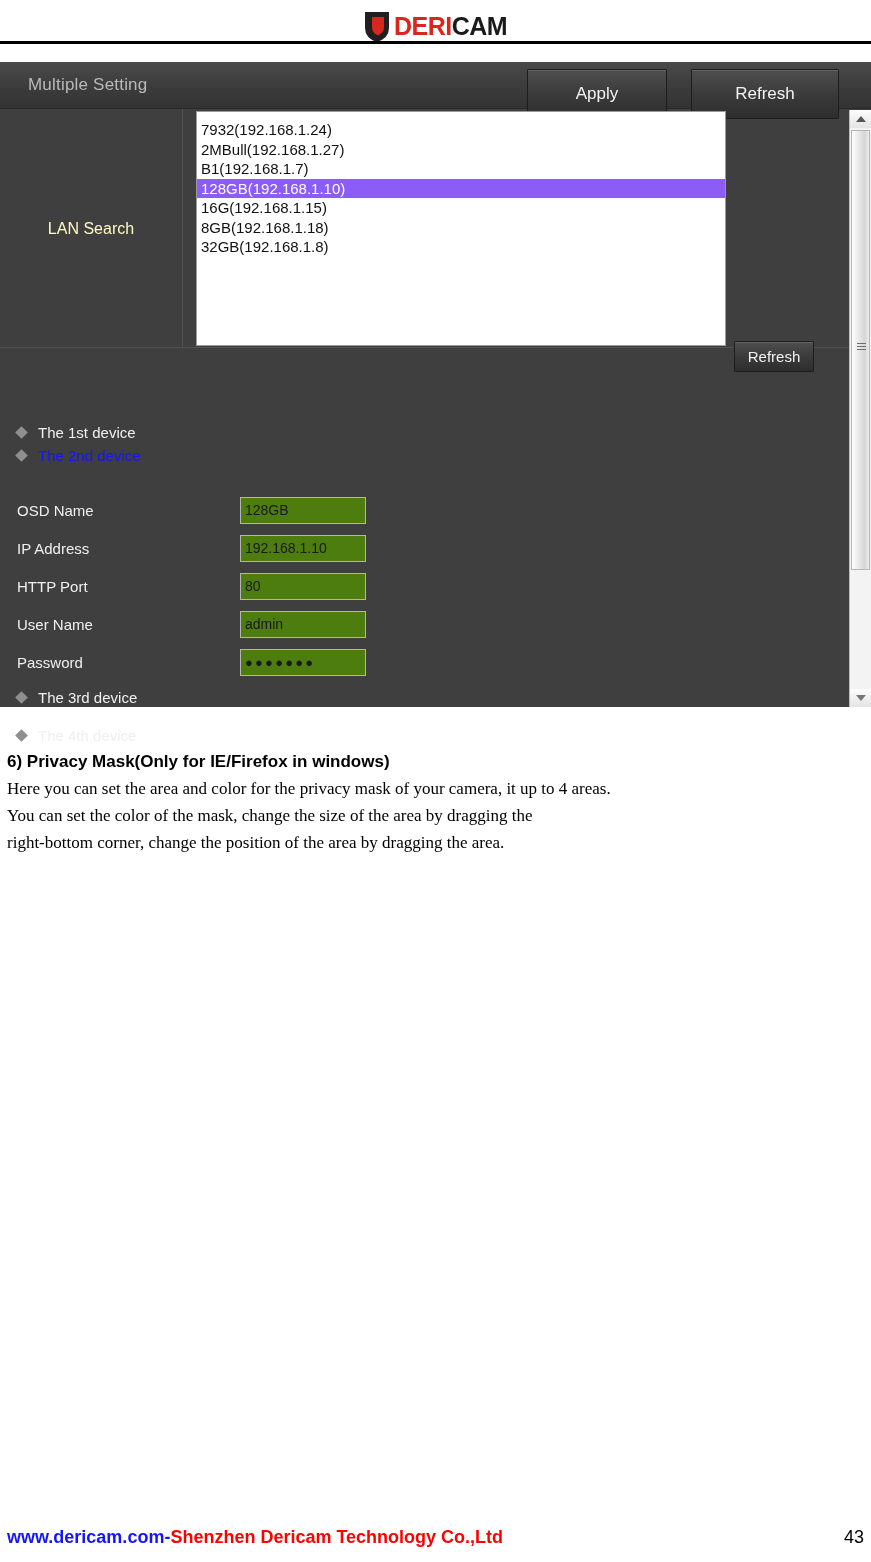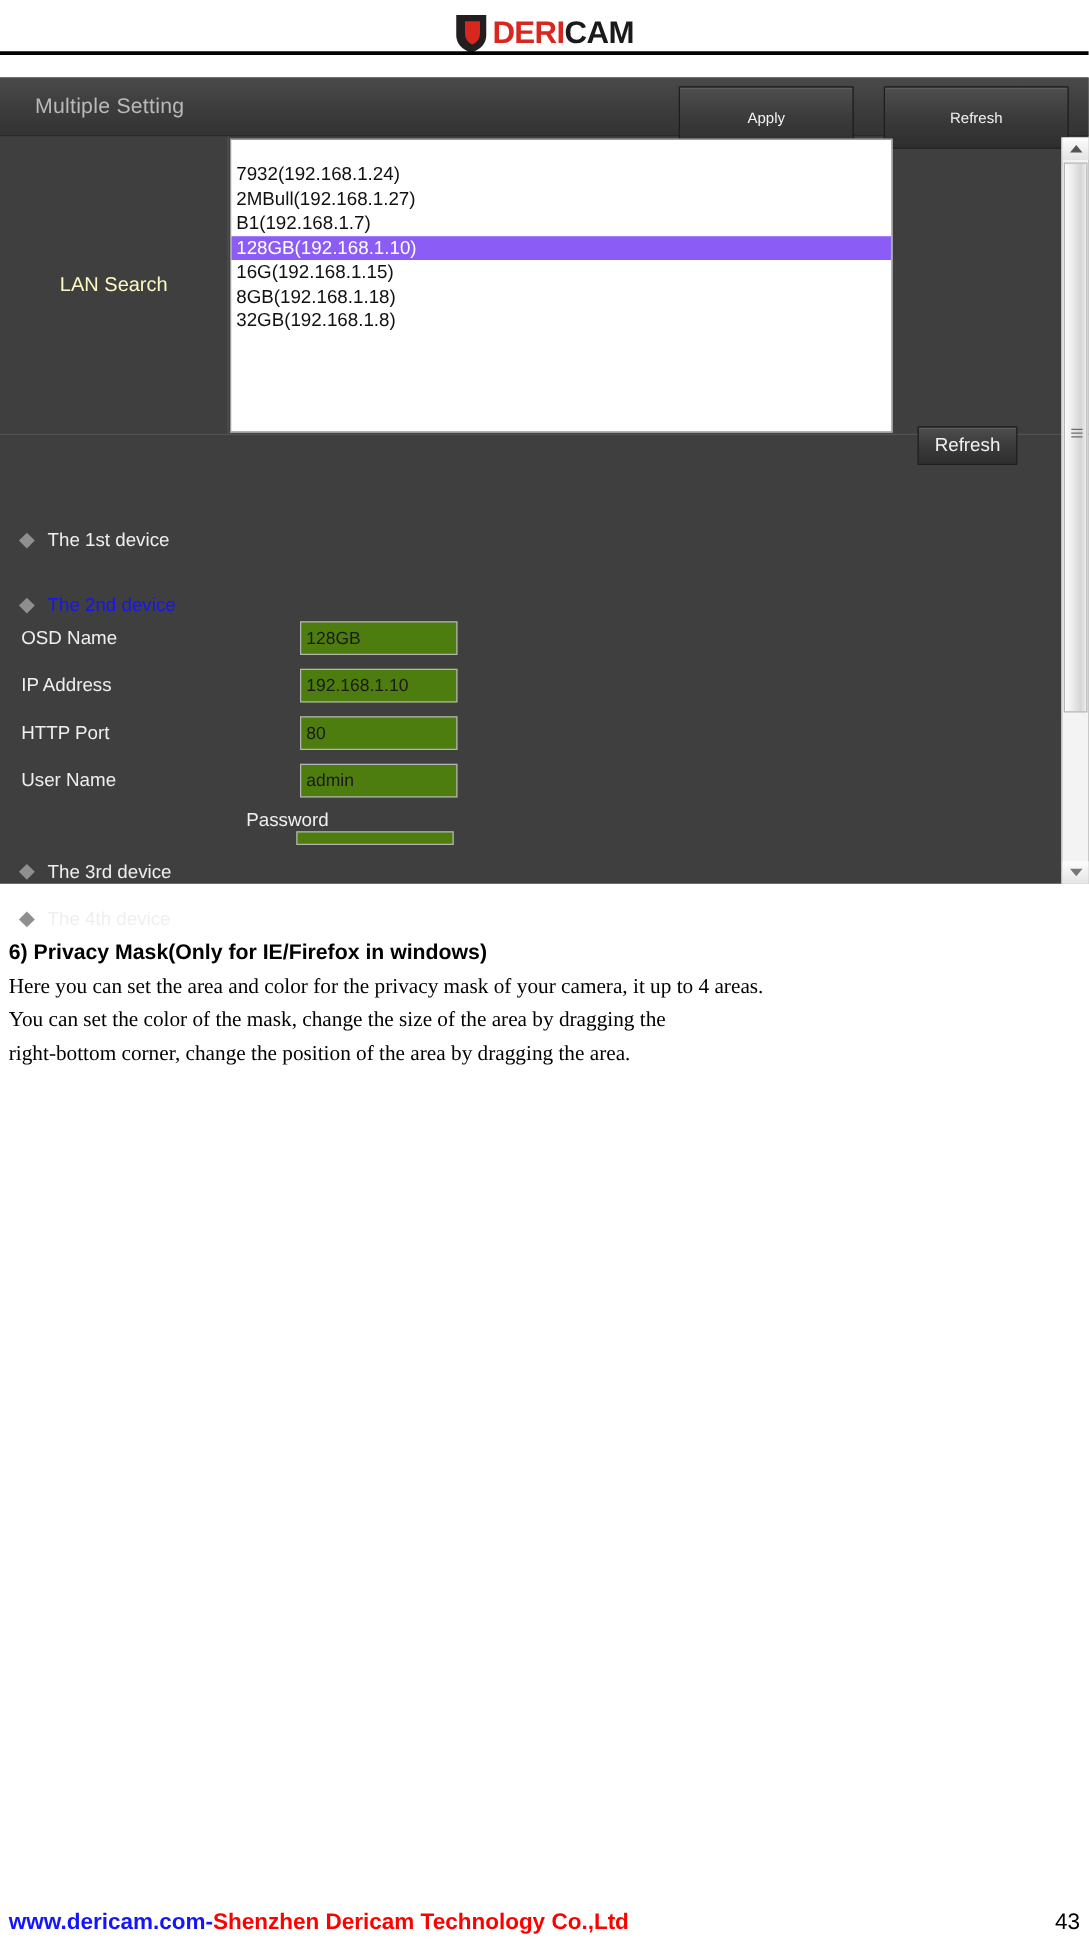--- a/index.html
+++ b/index.html
@@ -71,27 +71,26 @@
     letter-spacing: 0.2px;
   }
   .titlebar-btn {
     position: absolute;
     top: 7px;
     height: 50px;
     background: linear-gradient(to bottom, #4e4e4e 0%, #3a3a3a 52%, #2e2e2e 100%);
     border: 1px solid #1d1d1d;
     border-radius: 1px;
     color: #f2f2f2;
-    font-size: 12px;
+    font-size: 17px;
     display: flex;
     align-items: center;
     justify-content: center;
     cursor: pointer;
     box-shadow: inset 0 1px 0 rgba(255,255,255,0.12);
-    margin-left: 16px;
   }
   .btn-apply { left: 527px; width: 140px; }
   .btn-refresh-top { left: 691px; width: 148px; }
 
   
   .lan-row {
     position: relative;
     height: 239px;
     border-bottom: 1px solid #525252;
   }
@@ -104,28 +103,28 @@
     display: flex;
     align-items: center;
     justify-content: center;
   }
   .lan-label {
     color: #fef9c3;
     font-size: 16px;
   }
   .lan-listbox {
     position: absolute;
-    left: 184px;
+    left: 196px;
     top: 2px;
     width: 530px;
     height: 235px;
     background: #ffffff;
     border: 1px solid #9a9a9a;
     overflow: hidden;
-    padding: 18px 0 0 0;
+    padding: 8px 0 0 0;
     cursor: pointer;
   }
   .lan-item {
     font-size: 15px;
     line-height: 19.5px;
     color: #111111;
     padding-left: 4px;
     white-space: nowrap;
     cursor: pointer;
     font-family: "Liberation Sans", sans-serif;
@@ -337,42 +336,42 @@
       </div>
 
     <div class="btn-refresh-inner">Refresh</div>
   </div>
 
   <div class="device-row" style="top:359px;">
     <span class="radio-dot"></span>
     <span class="device-label">The 1st device</span>
   </div>
 
-  <div class="device-row" style="top:411px;">
+  <div class="device-row" style="top:382px;">
     <span class="radio-dot"></span>
     <span class="device-label active">The 2nd device</span>
   </div>
 
   <div class="field-row" style="top:434px;">
     <span class="field-label">OSD Name</span>
     <span class="field-input">128GB</span>
   </div>
   <div class="field-row" style="top:472px;">
     <span class="field-label">IP Address</span>
     <span class="field-input">192.168.1.10</span>
   </div>
   <div class="field-row" style="top:510px;">
     <span class="field-label">HTTP Port</span>
     <span class="field-input">80</span>
   </div>
   <div class="field-row" style="top:548px;">
     <span class="field-label">User Name</span>
     <span class="field-input">admin</span>
   </div>
-  <div class="field-row" style="top:586px;flex-direction:column;">
+  <div class="field-row" style="top:586px;">
     <span class="field-label">Password</span>
     <span class="field-input pw">●●●●●●●</span>
   </div>
 
   <div class="device-row" style="top:624px;">
     <span class="radio-dot"></span>
     <span class="device-label">The 3rd device</span>
   </div>
 
   <div class="device-row" style="top:662px;">

